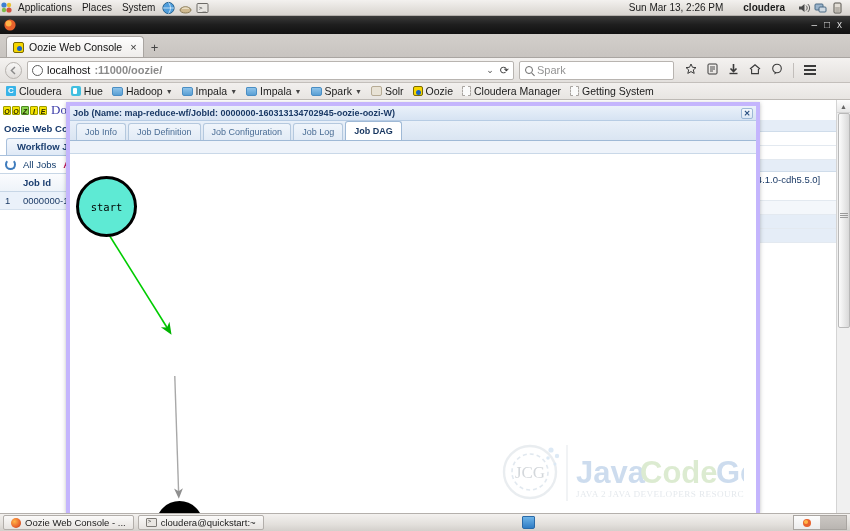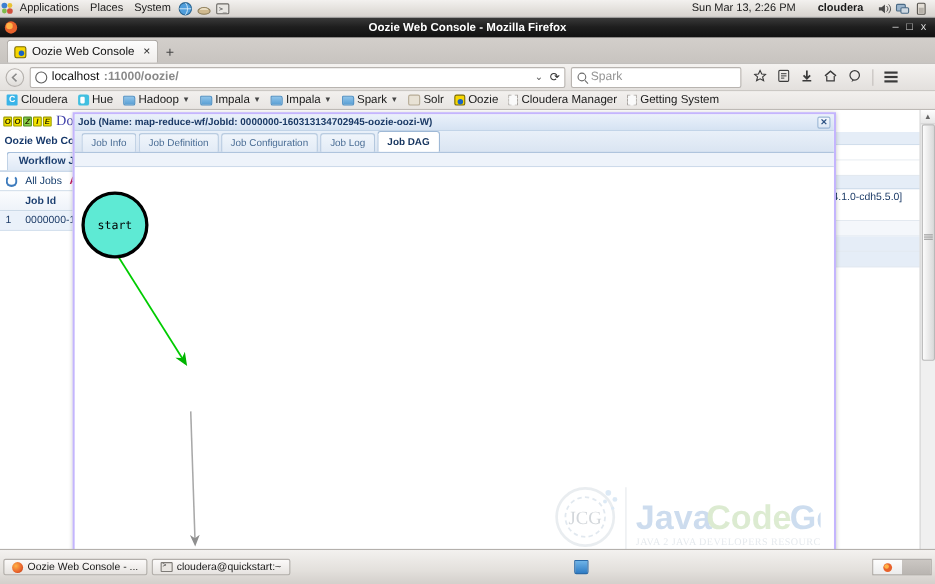--- a/index.html
+++ b/index.html
@@ -163,21 +163,21 @@
   .ps-arrow { height:13px; display:flex;align-items:center;justify-content:center;font-size:7px;color:#666;
     background:linear-gradient(to bottom,#fdfdfd,#e7e7e7); border-bottom:1px solid #d4d4d4;}
   .ps-thumb { position:absolute; left:1px; top:13px; width:12px; height:215px;
     background:linear-gradient(to right,#fcfcfc,#d9d9d9); border:1px solid #b9b9b9; border-radius:2px;}
   .ps-grip { position:absolute; left:3px; top:113px; width:8px; height:6px; }
   .ps-grip i{display:block;height:1px;background:#9a9a9a;margin-bottom:1px;}
 
   
   .dialog {
     position:absolute; left:66px; top:2px; width:694px; height:411px;
-    background:#ffffff; border:2px solid #c4b5fd;
+    background:#ffffff; border:4px solid #c4b5fd;
     box-shadow: 0 1px 4px rgba(0,0,0,0.25);
   }
   .dlg-title {
     height:15px; background:linear-gradient(to bottom,#eaf1fa,#d6e3f3);
     border-bottom:1px solid #b7cce4; display:flex; align-items:center;
     padding: 0 3px; font-size:9px; font-weight:bold; color:#1b3a66;
   }
   .dlg-close {
     margin-left:auto; width:12px;height:11px;
     background:linear-gradient(to bottom,#f4f8fd,#dde8f5);
@@ -214,21 +214,21 @@
     position:absolute; left:86px; top:347px; width:47px; height:47px;
     border-radius:50%; background:#000;
   }
   .dag-svg { position:absolute; left:0; top:0; width:100%; height:361px; }
 
   
   .watermark { position:absolute; right:12px; bottom:6px; width:250px; height:70px; opacity:0.30; }
 
   
   .taskbar {
-    position:absolute; left:0; bottom:0; width:850px; height:32px;
+    position:absolute; left:0; bottom:0; width:850px; height:18px;
     background: linear-gradient(to bottom,#f3f1ef 0%, #e3e0dc 60%, #d3cfcb 100%);
     border-top:1px solid #b4b0ac; display:flex; align-items:center; gap:4px; padding:0 3px;
     font-size:9.5px; color:#1a1a1a;
   }
   .task-btn {
     display:flex;align-items:center;gap:4px; height:15px; padding:0 7px;
     background:linear-gradient(to bottom,#fbfaf9,#e6e3e0);
     border:1px solid #b2aeaa; border-radius:2px; cursor:pointer; max-width:135px;
     white-space:nowrap; overflow:hidden;
   }
@@ -303,21 +303,20 @@
 
   <div class="ff-window">
 
     <div class="ff-titlebar">
       <span class="ff-logo">
         <svg width="14" height="14" viewBox="0 0 14 14">
           <circle cx="7" cy="7" r="5.6" fill="#e8622c"></circle>
           <circle cx="5.6" cy="5.6" r="3" fill="#ffb347"></circle>
         </svg>
       </span>
-      <span class="ff-title-text">Oozie Web Console - Mozilla Firefox</span>
       <span class="win-btns">
         <span>–</span>
         <span>□</span>
         <span>x</span>
       </span>
     </div>
 
     <div class="tabstrip">
       <div class="ff-tab">
         <span class="tab-favicon"></span>

